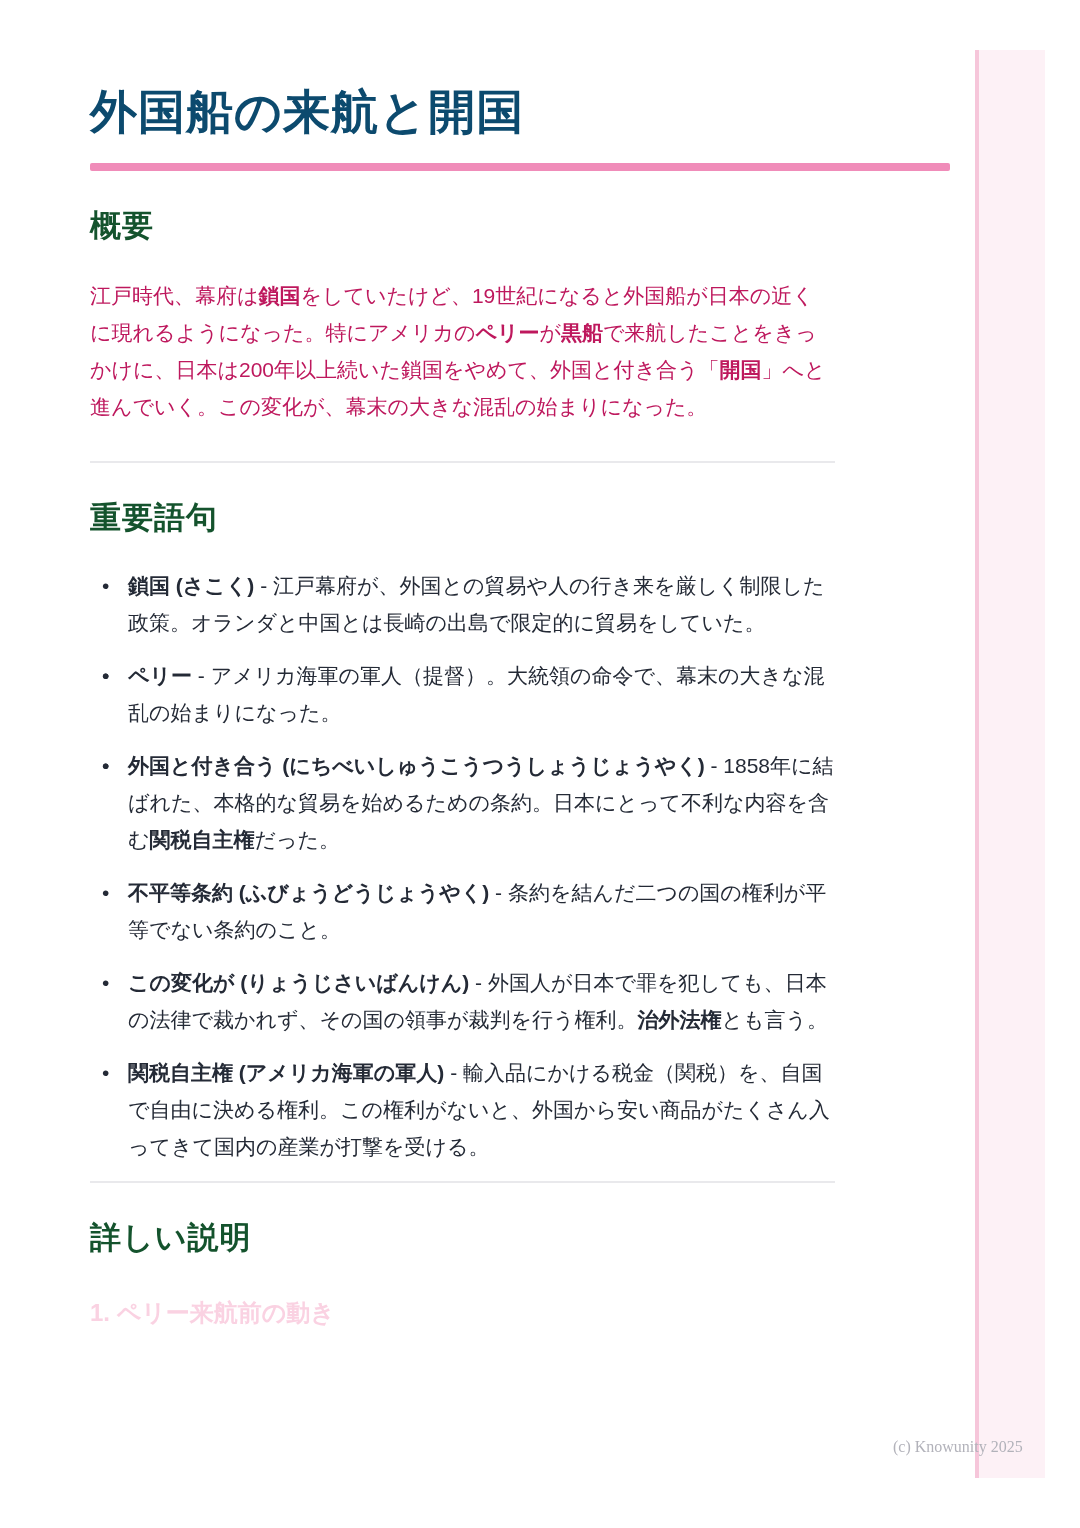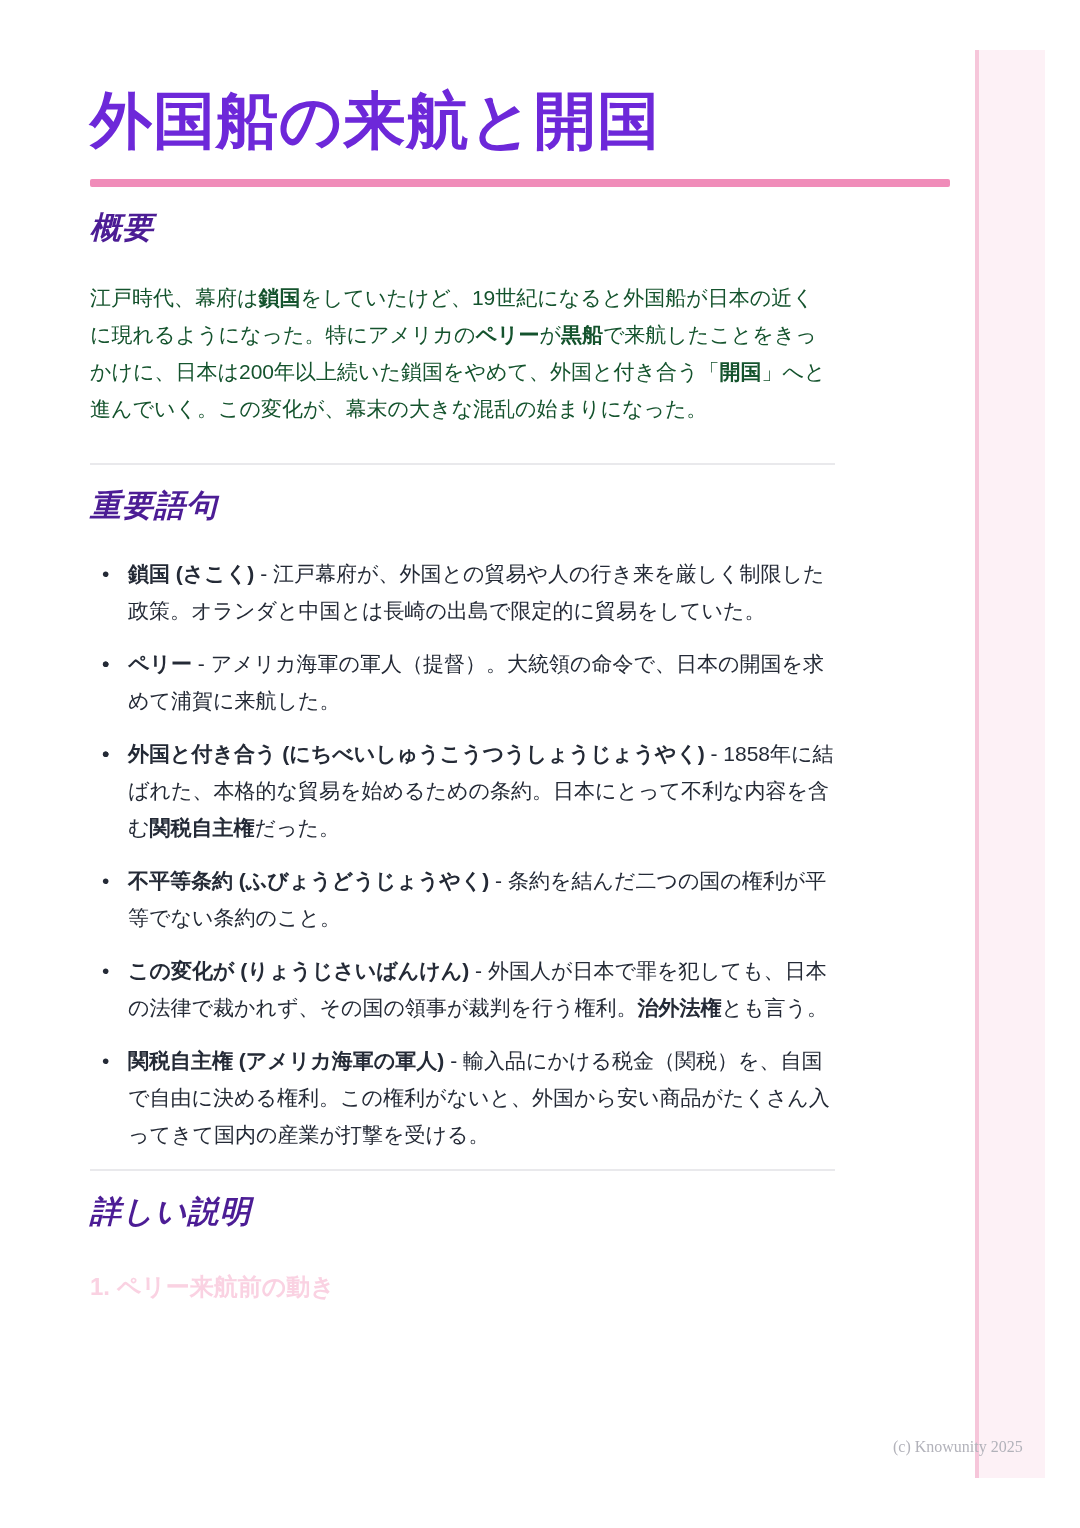--- a/index.html
+++ b/index.html
@@ -21,52 +21,51 @@
     z-index: 0;
   }
   .content {
     position: absolute;
     left: 90px; top: 0;
     width: 745px;
     z-index: 1;
   }
   h1.page-title {
     margin: 86px 0 0 0;
-    font-size: 62px;
+    font-size: 47px;
     line-height: 1.12;
     font-weight: 900;
-    color: #6d28d9;
+    color: #0c4a6e;
     letter-spacing: 1px;
   }
   .title-rule {
     margin-top: 24px;
     width: 860px;
     height: 8px;
     background: #f08cb9;
     border-radius: 2px;
   }
   h2.section-heading {
-    margin: 20px 0 0 0;
+    margin: 34px 0 0 0;
     font-size: 31px;
     font-weight: 800;
-    color: #4c1d95;
+    color: #14532d;
     letter-spacing: 1px;
-    font-style: italic;
   }
   h3.sub-heading {
     margin: 38px 0 0 0;
     font-size: 24px;
     font-weight: 700;
     color: #fad2e2;
   }
   p.lead {
     margin: 30px 0 1px 0;
     font-size: 21px;
     line-height: 37px;
-    color: #14532d;
+    color: #be185d;
   }
   .divider {
     margin-top: 36px;
     width: 745px;
     height: 2px;
     background: #e9e9ec;
   }
   ul.term-list {
     list-style: none;
     margin: 28px 0 0 0;
@@ -112,21 +111,21 @@
     <p class="lead"><span>江戸時代、幕府は</span><span class="bold">鎖国</span><span>をしていたけど、19世紀になると外国船が日本の近くに現れるようになった。特にアメリカの</span><span class="bold">ペリー</span><span>が</span><span class="bold">黒船</span><span>で来航したことをきっかけに、日本は200年以上続いた鎖国をやめて、外国と付き合う「</span><span class="bold">開国</span><span>」へと進んでいく。この変化が、幕末の大きな混乱の始まりになった。</span></p>
   </section>
 
   <div class="divider"></div>
 
   <section>
     <h2 class="section-heading">重要語句</h2>
     <ul class="term-list">
         <li><span class="bullet">•</span><span><span class="bold">鎖国 (さこく)</span><span> - 江戸幕府が、外国との貿易や人の行き来を厳しく制限した政策。オランダと中国とは長崎の出島で限定的に貿易をしていた。</span></span></li>
         <li><span class="bullet">•</span></li>
-        <li><span class="bullet">•</span><span><span class="bold">ペリー</span><span> - アメリカ海軍の軍人（提督）。大統領の命令で、日本の開国を求めて浦賀に来航した。</span></span></li>
+        <li><span class="bullet">•</span><span><span class="bold">ペリー</span><span> - アメリカ海軍の軍人（提督）。大統領の命令で、幕末の大きな混乱の始まりになった。</span></span></li>
         <li><span class="bullet">•</span></li>
         <li><span class="bullet">•</span><span><span class="bold">外国と付き合う (にちべいしゅうこうつうしょうじょうやく)</span><span> - 1858年に結ばれた、本格的な貿易を始めるための条約。日本にとって不利な内容を含む</span><span class="bold">関税自主権</span><span>だった。</span></span></li>
         <li><span class="bullet">•</span><span><span class="bold">不平等条約 (ふびょうどうじょうやく)</span><span> - 条約を結んだ二つの国の権利が平等でない条約のこと。</span></span></li>
         <li><span class="bullet">•</span><span><span class="bold">この変化が (りょうじさいばんけん)</span><span> - 外国人が日本で罪を犯しても、日本の法律で裁かれず、その国の領事が裁判を行う権利。</span><span class="bold">治外法権</span><span>とも言う。</span></span></li>
         <li><span class="bullet">•</span><span><span class="bold">関税自主権 (アメリカ海軍の軍人)</span><span> - 輸入品にかける税金（関税）を、自国で自由に決める権利。この権利がないと、外国から安い商品がたくさん入ってきて国内の産業が打撃を受ける。</span></span></li>
       </ul>
   </section>
 
   <div class="divider" style="margin-top:6px;"></div>
 

